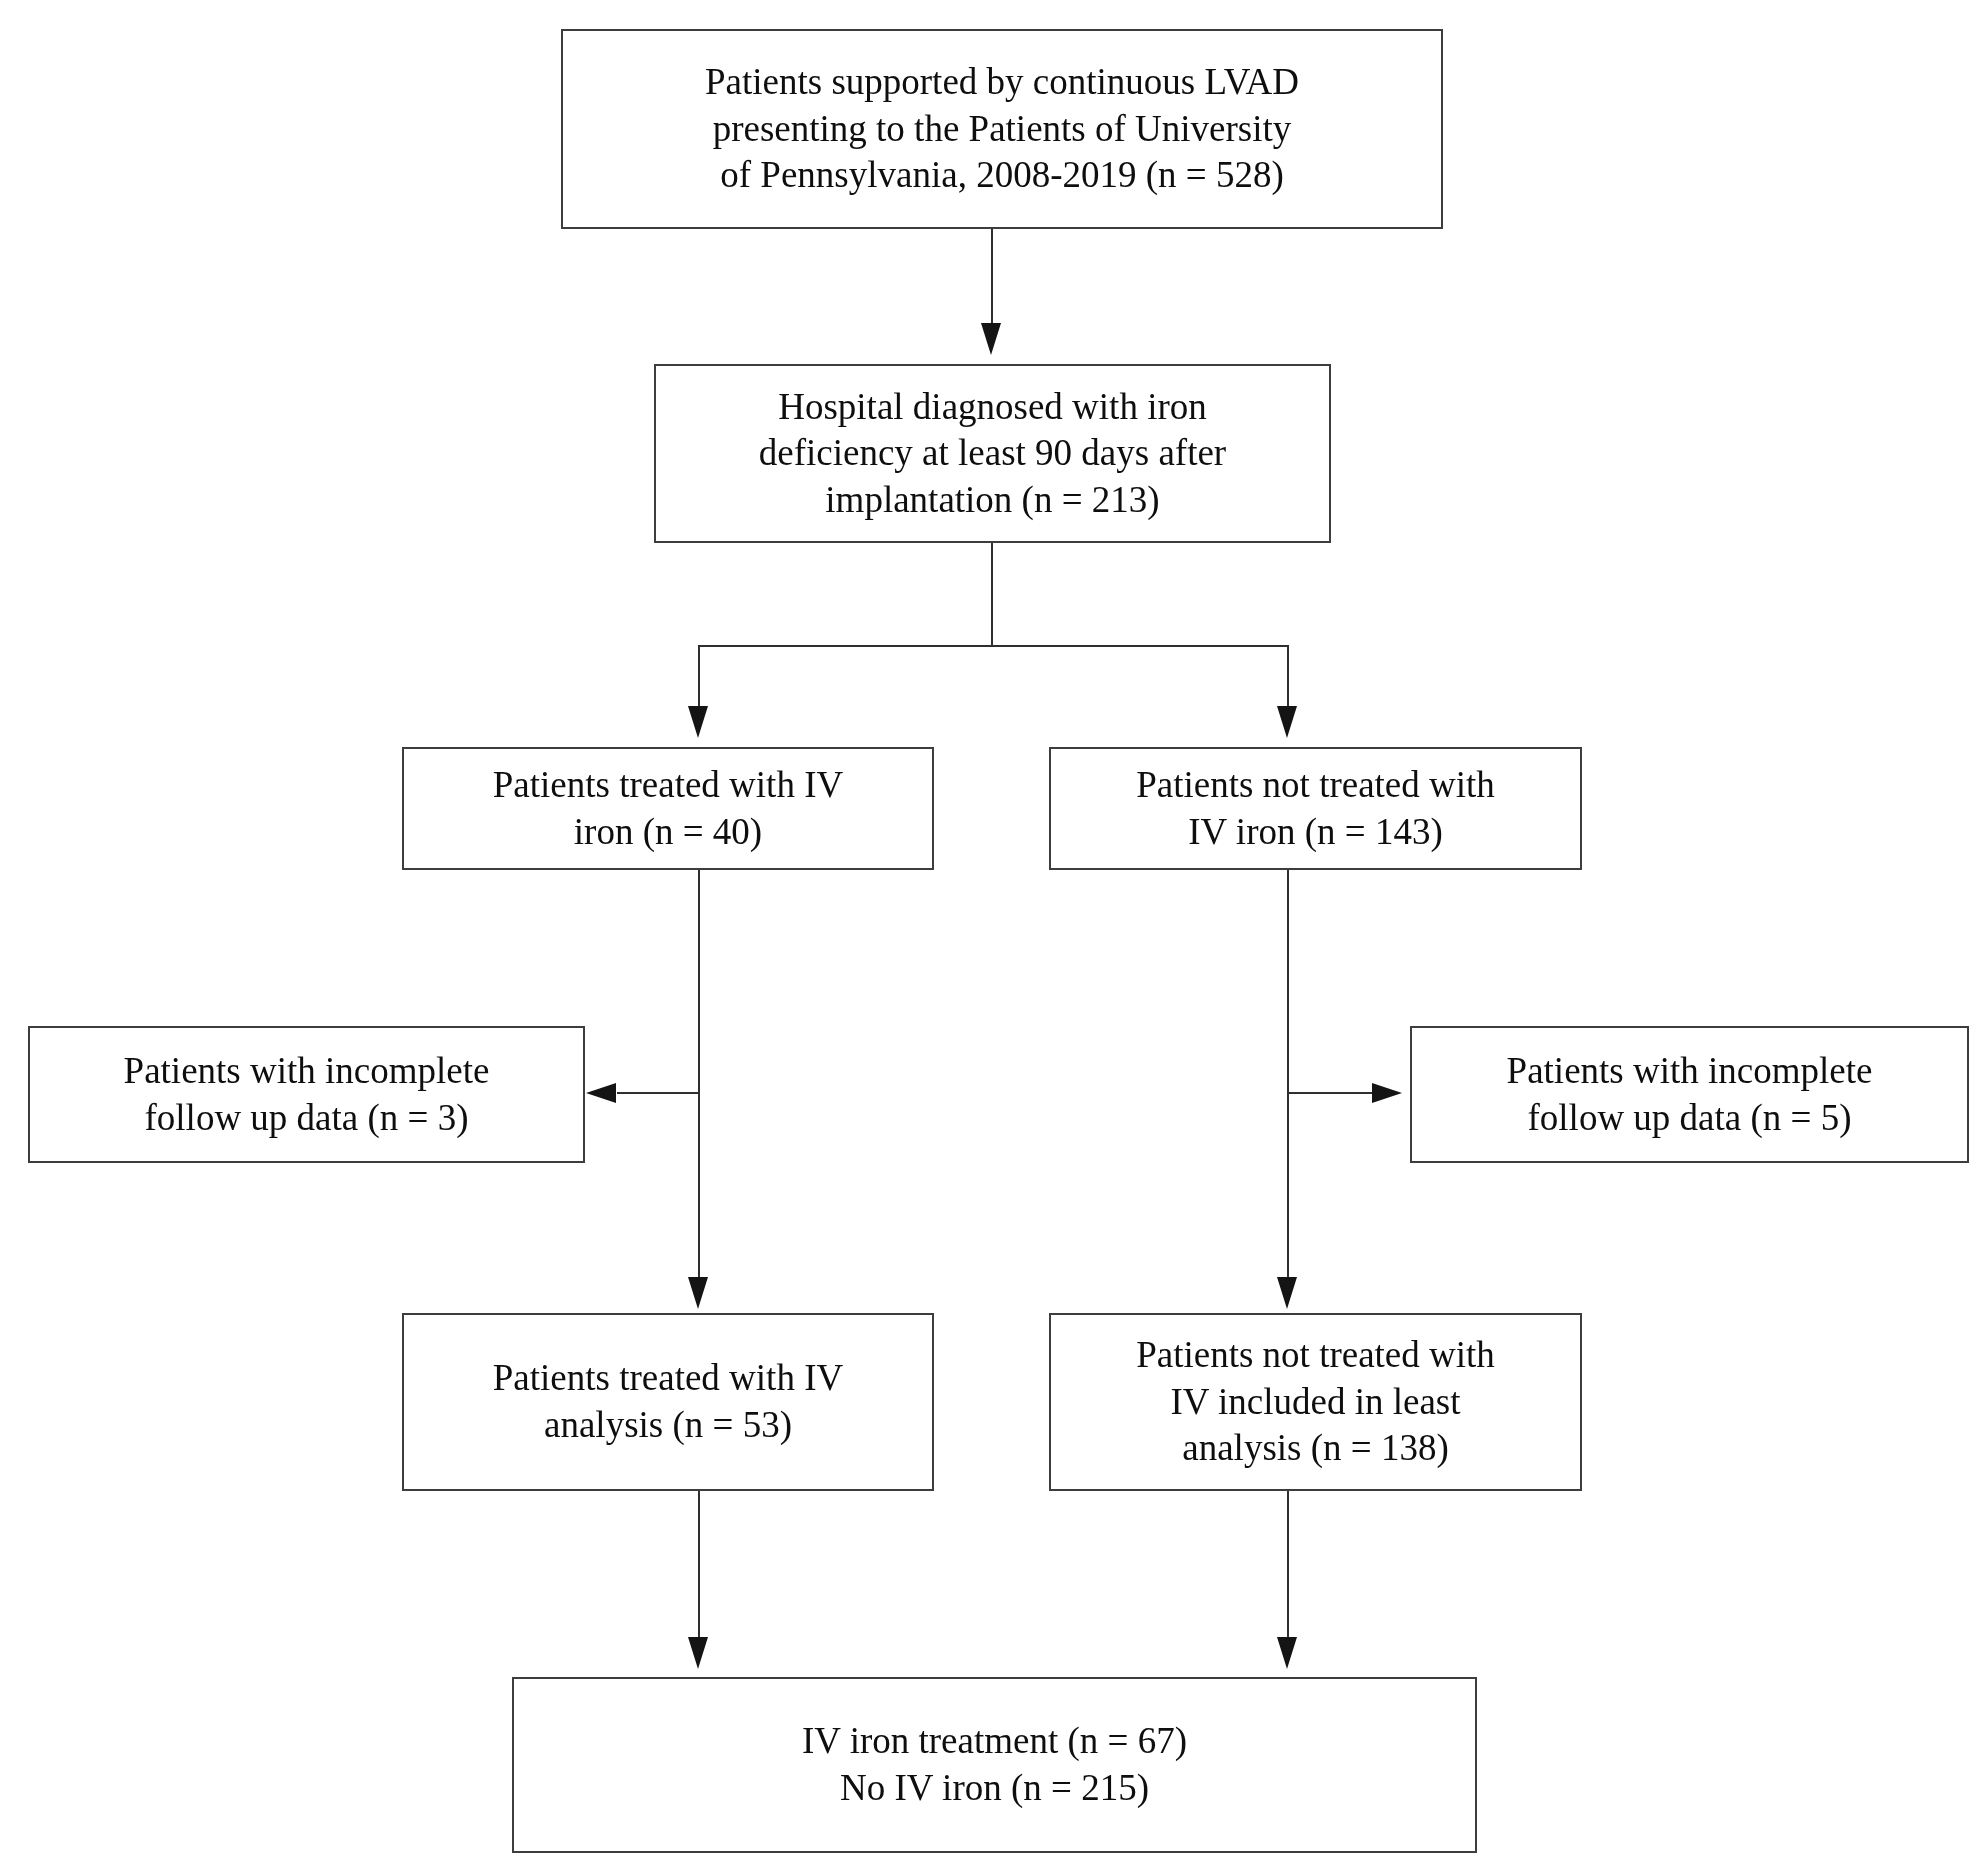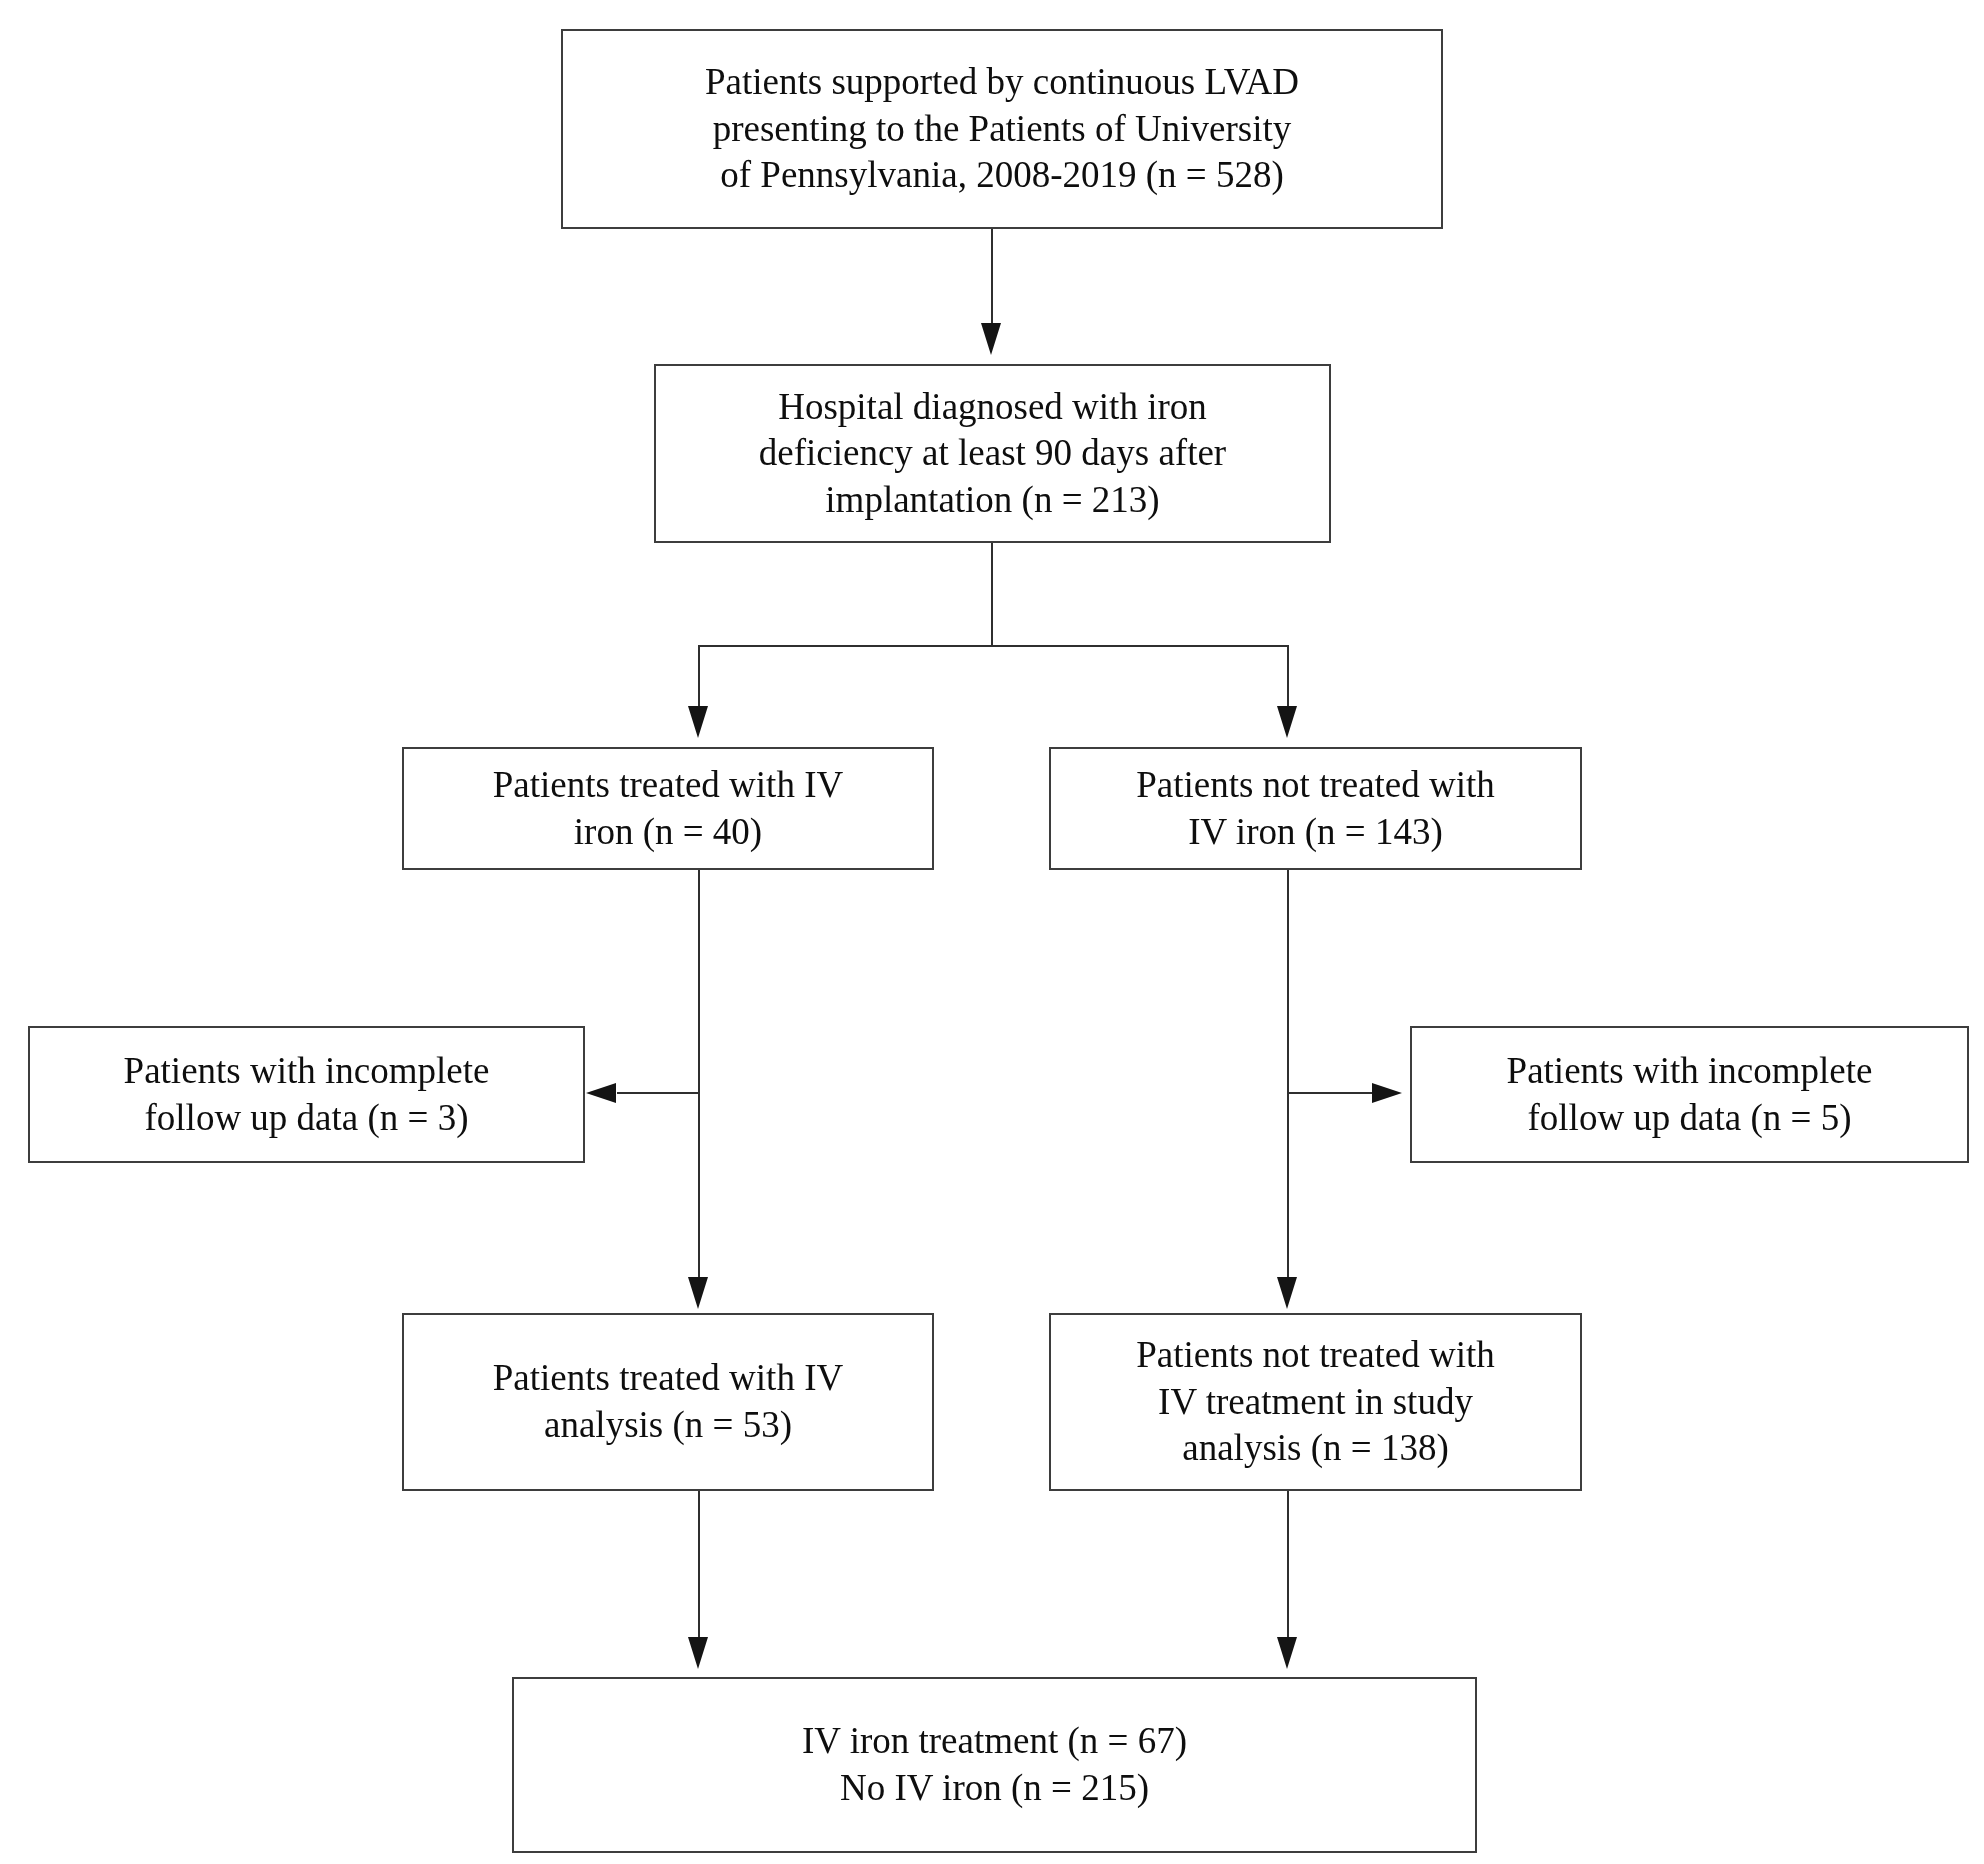--- a/index.html
+++ b/index.html
@@ -133,21 +133,21 @@
     <div class="tline">follow up data (n = 5)</div>
   </div>
 
   <div class="box" id="box-iv-iron-included">
     <div class="tline">Patients treated with IV</div>
     <div class="tline">analysis (n = 53)</div>
   </div>
 
   <div class="box" id="box-no-iv-iron-included">
     <div class="tline">Patients not treated with</div>
-    <div class="tline">IV treatment in study</div>
+    <div class="tline">IV included in least</div>
     <div class="tline">analysis (n = 138)</div>
   </div>
 
   <div class="box" id="box-propensity">
     <div class="tline">IV iron treatment (n = 67)</div>
     <div class="tline">No IV iron (n = 215)</div>
   </div>
 
   <div class="vline" id="v-top-to-diag"></div>
   <div class="ah down" id="ah-top-to-diag"></div>

